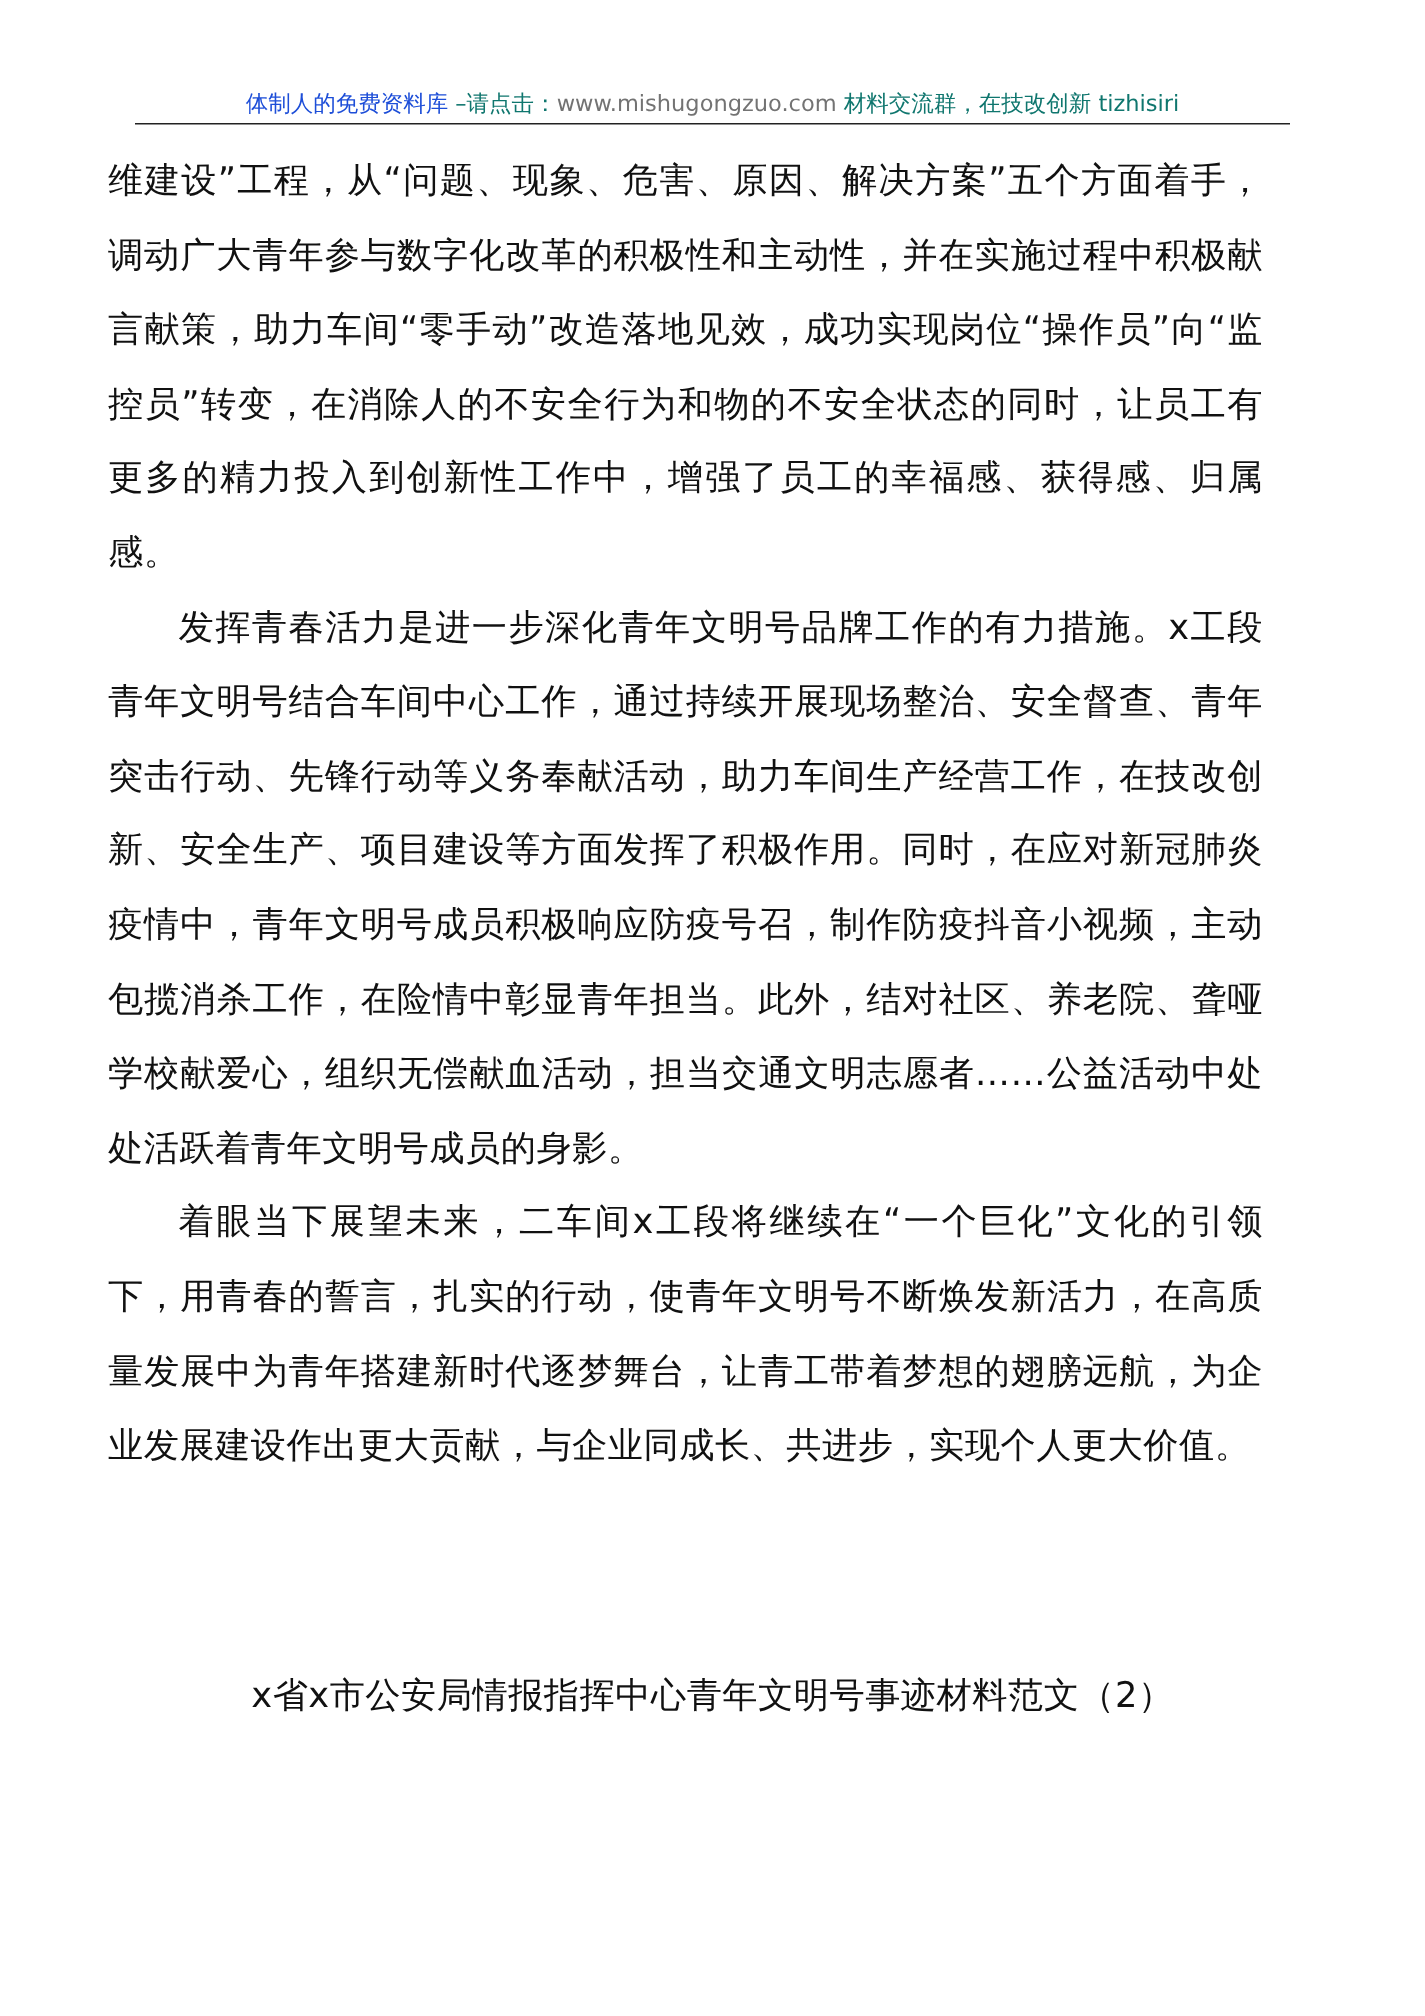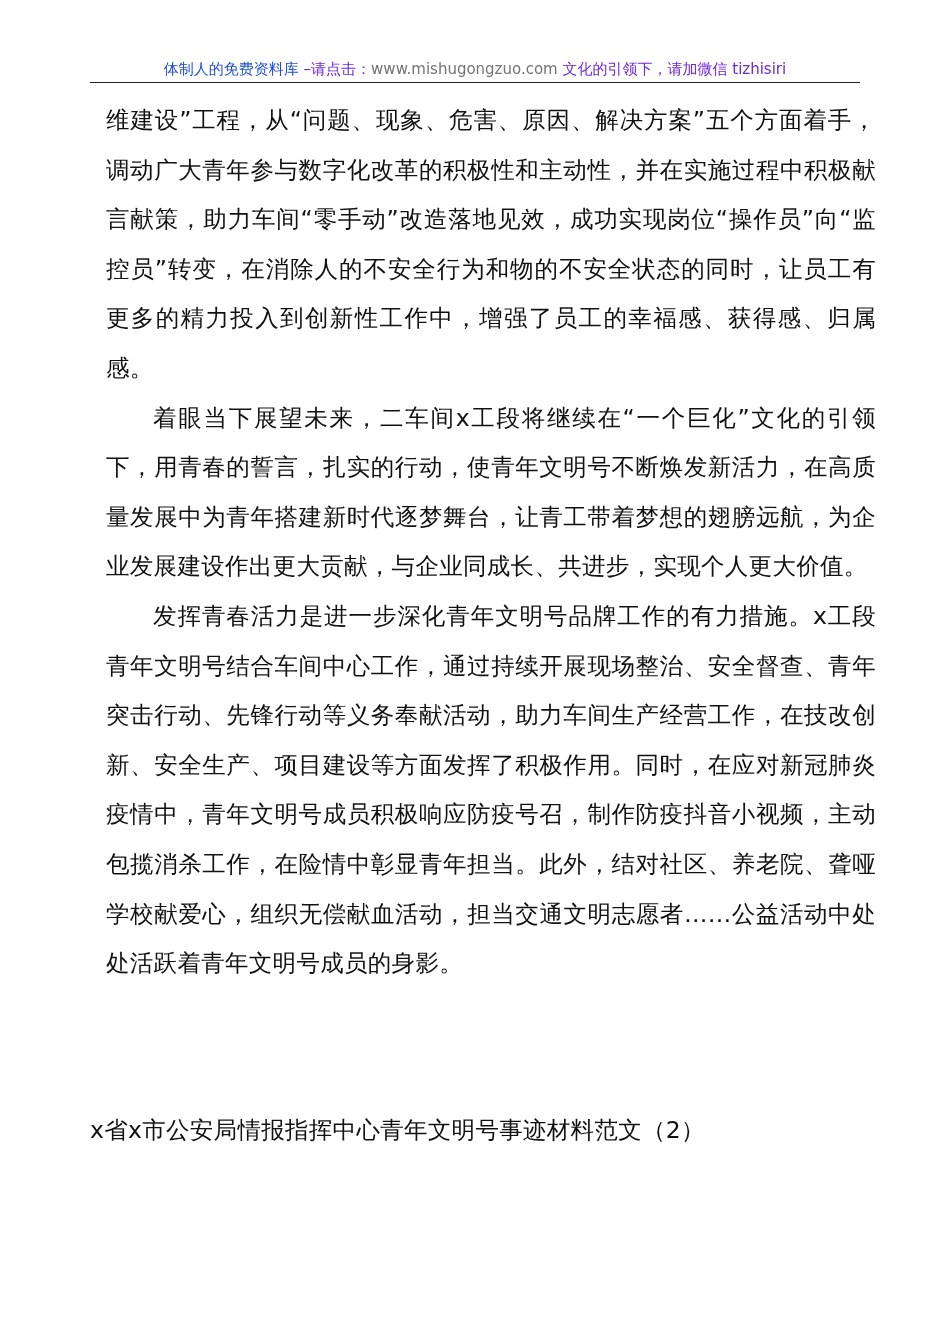--- a/index.html
+++ b/index.html
@@ -22,53 +22,54 @@
       width: 770px;
       height: 26px;
       text-align: center;
       font-size: 15px;
       line-height: 26px;
       white-space: nowrap;
       border-bottom: 1.5px solid #222222;
     }
     .header .brand { color: #1d4ed8; }
     .header .link { color: #737373; }
-    .header .plain { color: #6d28d9; }
+    .header .plain { color: #0f766e; }
 
     .body-text {
       position: absolute;
-      left: 106px;
+      left: 72px;
       top: 96px;
       width: 770px;
       font-size: 23.5px;
       line-height: 49.6px;
       text-align: justify;
       letter-spacing: 0.3px;
     }
     .body-text p {
       margin: 0;
     }
     .indent { text-indent: 47px; }
 
     .doc-title {
       position: absolute;
       left: 90px;
       top: 1110px;
       width: 770px;
+      text-align: center;
       font-size: 23.5px;
       line-height: 40px;
       letter-spacing: 0.3px;
     }
   </style>
 </head>
 <body>
 
 <div class="header">
-  <span class="brand">体制人的免费资料库</span><span class="plain"> –请点击：</span><span class="link">www.mishugongzuo.com</span><span class="plain"> 文化的引领下，请加微信 tizhisiri</span>
+  <span class="brand">体制人的免费资料库</span><span class="plain"> –请点击：</span><span class="link">www.mishugongzuo.com</span><span class="plain"> 材料交流群，在技改创新 tizhisiri</span>
 </div>
 
 <div class="body-text">
   <p>维建设”工程，从“问题、现象、危害、原因、解决方案”五个方面着手，调动广大青年参与数字化改革的积极性和主动性，并在实施过程中积极献言献策，助力车间“零手动”改造落地见效，成功实现岗位“操作员”向“监控员”转变，在消除人的不安全行为和物的不安全状态的同时，让员工有更多的精力投入到创新性工作中，增强了员工的幸福感、获得感、归属感。</p>
+  <p class="indent">发挥青春活力是进一步深化青年文明号品牌工作的有力措施。x工段青年文明号结合车间中心工作，通过持续开展现场整治、安全督查、青年突击行动、先锋行动等义务奉献活动，助力车间生产经营工作，在技改创新、安全生产、项目建设等方面发挥了积极作用。同时，在应对新冠肺炎疫情中，青年文明号成员积极响应防疫号召，制作防疫抖音小视频，主动包揽消杀工作，在险情中彰显青年担当。此外，结对社区、养老院、聋哑学校献爱心，组织无偿献血活动，担当交通文明志愿者……公益活动中处处活跃着青年文明号成员的身影。</p>
   <p class="indent">着眼当下展望未来，二车间x工段将继续在“一个巨化”文化的引领下，用青春的誓言，扎实的行动，使青年文明号不断焕发新活力，在高质量发展中为青年搭建新时代逐梦舞台，让青工带着梦想的翅膀远航，为企业发展建设作出更大贡献，与企业同成长、共进步，实现个人更大价值。</p>
-  <p class="indent">发挥青春活力是进一步深化青年文明号品牌工作的有力措施。x工段青年文明号结合车间中心工作，通过持续开展现场整治、安全督查、青年突击行动、先锋行动等义务奉献活动，助力车间生产经营工作，在技改创新、安全生产、项目建设等方面发挥了积极作用。同时，在应对新冠肺炎疫情中，青年文明号成员积极响应防疫号召，制作防疫抖音小视频，主动包揽消杀工作，在险情中彰显青年担当。此外，结对社区、养老院、聋哑学校献爱心，组织无偿献血活动，担当交通文明志愿者……公益活动中处处活跃着青年文明号成员的身影。</p>
 </div>
 
 <div class="doc-title">x省x市公安局情报指挥中心青年文明号事迹材料范文（2）</div>
 
 </body></html>

